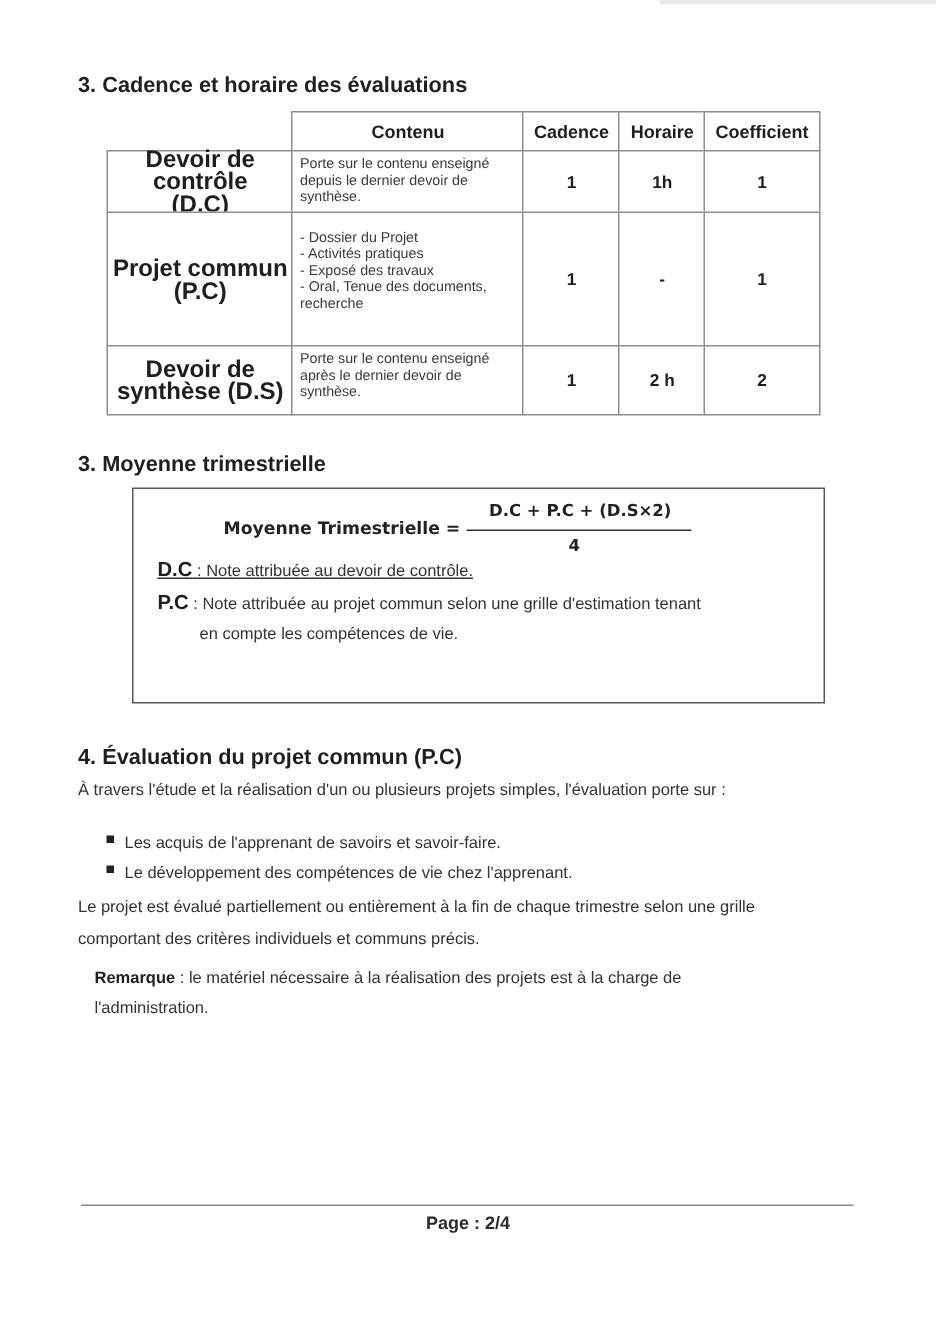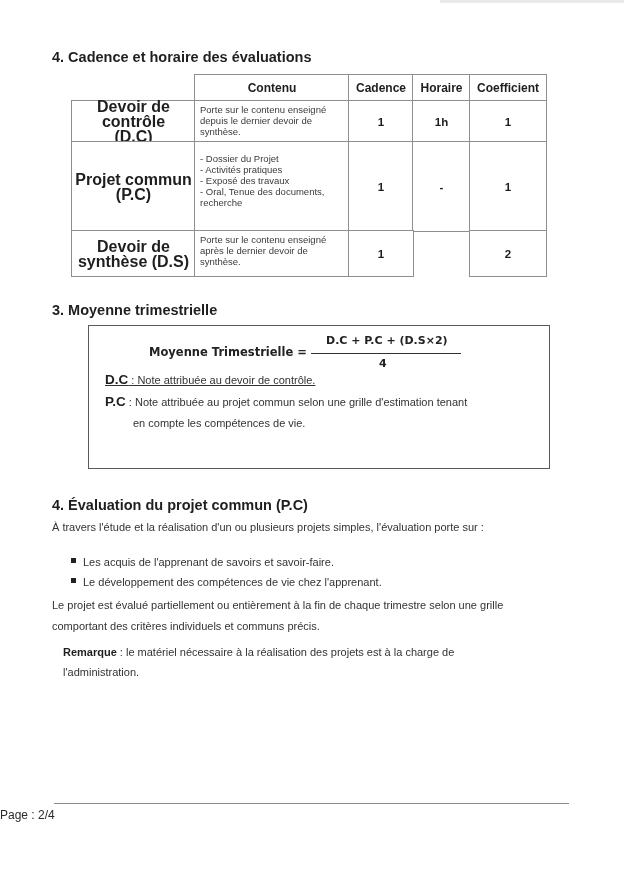--- a/index.html
+++ b/index.html
@@ -20,29 +20,29 @@
     .fden { position: absolute; left: 290px; top: 31px; font-family: "DejaVu Sans", sans-serif; font-size: 11px; font-weight: bold; color: #222; }
     .def { position: absolute; left: 16px; font-size: 11px; color: #333; white-space: nowrap; }
     .def b { font-size: 13.5px; color: #1e1e1e; }
     .def-cont { position: absolute; left: 44px; font-size: 11px; color: #333; white-space: nowrap; }
     .para { position: absolute; left: 52px; font-size: 11px; color: #333; white-space: nowrap; }
     .bullet { position: absolute; left: 71px; font-size: 11px; color: #333; white-space: nowrap; }
     .bullet .sq { display: inline-block; width: 5px; height: 5px; background: #222; margin-right: 7px; vertical-align: 3px; }
     .remark { position: absolute; left: 63px; font-size: 11px; color: #333; white-space: nowrap; }
     .remark b { color: #1e1e1e; }
     .footer-rule { position: absolute; left: 54px; top: 803px; width: 515px; height: 0; border-top: 1.5px solid #8a8a8a; }
-    .footer { position: absolute; left: 0; width: 624px; top: 808px; text-align: left; font-size: 12px; font-weight: normal; color: #2a2a2a; }
+    .footer { position: absolute; left: 0; width: 624px; top: 808px; text-align: center; font-size: 12px; font-weight: bold; color: #2a2a2a; }
     .topline { position: absolute; left: 440px; top: 0px; width: 184px; height: 3px; background: #eaeaea; }
   </style>
 </head>
 <body>
 
 <div class="topline"></div>
 
-<div class="h2" style="top:49px;">4. Cadence et horaire des évaluations</div>
+<div class="h2" style="top:49px;">3. Cadence et horaire des évaluations</div>
 
 <div class="tbl">
 
   <div class="cell hdr" style="left:123px; top:0; width:156px; height:28px;">Contenu</div>
   <div class="cell hdr" style="left:277px; top:0; width:66px; height:28px;">Cadence</div>
   <div class="cell hdr" style="left:341px; top:0; width:59px; height:28px;">Horaire</div>
   <div class="cell hdr" style="left:398px; top:0; width:78px; height:28px;">Coefficient</div>
 
   <div class="cell rowlbl" style="left:0; top:26px; width:125px; height:43px;">
     <div><span>Devoir de contrôle</span><br><span>(D.C)</span></div>
@@ -64,20 +64,21 @@
   <div class="cell num" style="left:341px; top:67px; width:59px; height:91px;">-</div>
   <div class="cell num" style="left:398px; top:67px; width:78px; height:91px;">1</div>
 
   <div class="cell rowlbl" style="left:0; top:156px; width:125px; height:47px;">
     <div><span>Devoir de</span><br><span>synthèse (D.S)</span></div>
   </div>
   <div class="cell content" style="left:123px; top:156px; width:156px; height:47px;">
     <div><span>Porte sur le contenu enseigné</span><br><span>après le dernier devoir de</span><br><span>synthèse.</span></div>
   </div>
   <div class="cell num" style="left:277px; top:156px; width:66px; height:47px;">1</div>
+  <div class="cell num" style="left:341px; top:156px; width:59px; height:47px;">2 h</div>
   <div class="cell num" style="left:398px; top:156px; width:78px; height:47px;">2</div>
 </div>
 
 <div class="h2" style="top:302px;">3. Moyenne trimestrielle</div>
 
 <div class="fbox">
   <div class="flabel">Moyenne Trimestrielle =</div>
   <div class="fnum">D.C + P.C + (D.S×2)</div>
   <div class="fline"></div>
   <div class="fden">4</div>

